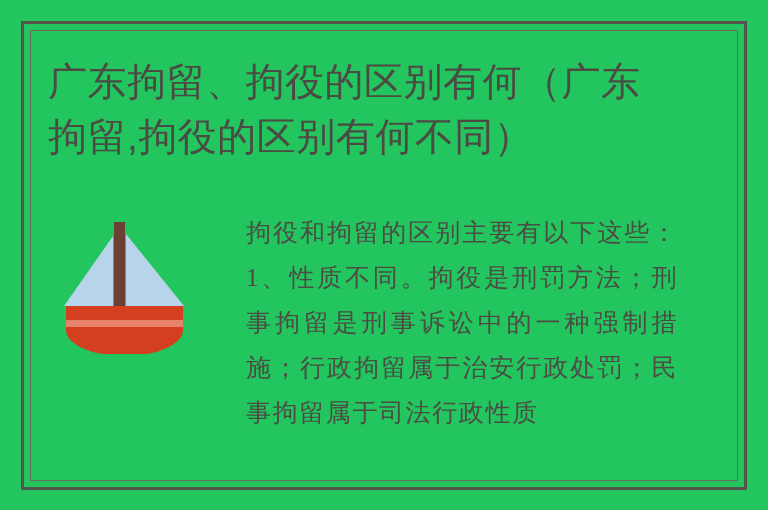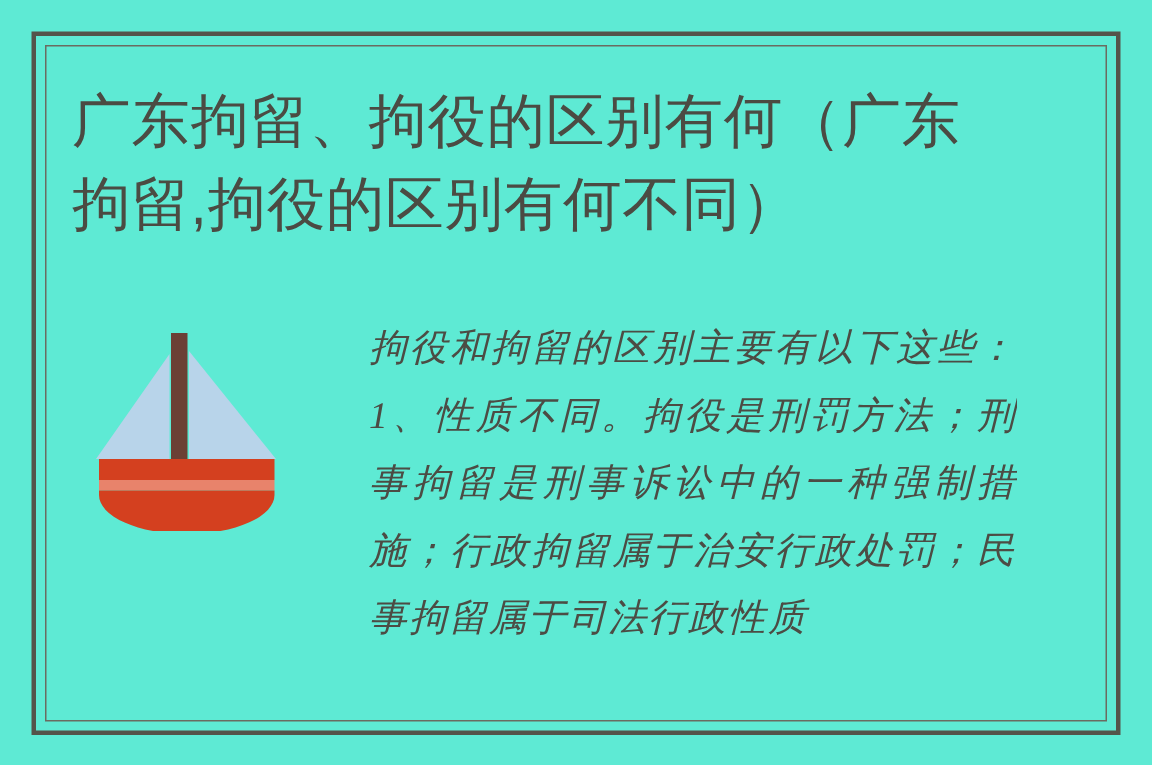--- a/index.html
+++ b/index.html
@@ -11,21 +11,21 @@
     height: 510px;
     background: #fcfcf3;
     font-family: "Liberation Sans", sans-serif;
     overflow: hidden;
   }
 
   #page {
     position: relative;
     width: 768px;
     height: 510px;
-    background: #5eead4;
+    background: #22c55e;
     box-sizing: border-box;
   }
 
   
   .frame-outer {
     position: absolute;
     left: 21px;
     top: 21px;
     right: 21px;
     bottom: 20px;
@@ -93,21 +93,20 @@
     top: 0px;
     width: 432px;
     height: 248px;
     overflow: hidden;
     font-family: "Liberation Serif", "DejaVu Serif", serif;
     font-size: 25px;
     line-height: 45px;
     letter-spacing: 1.6px;
     color: #4c4c44;
     text-align: justify;
-    font-style: italic;
     word-break: break-all;
   }
 </style>
 </head>
 <body>
 
 <div id="page">
 
   <div class="frame-outer"></div>
   <div class="frame-inner"></div>

